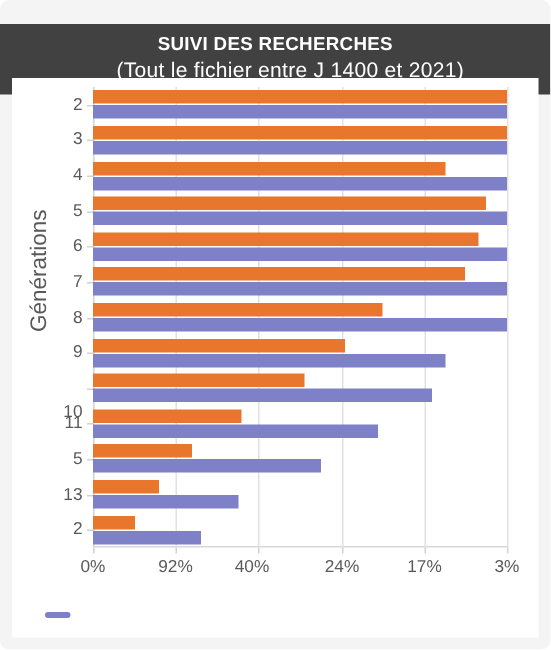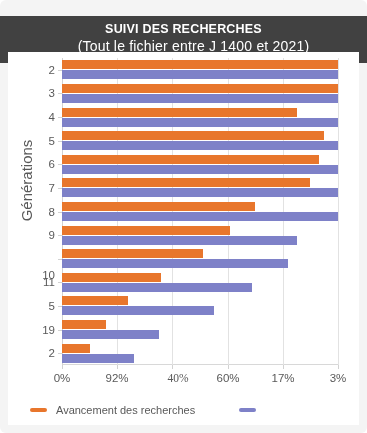--- a/index.html
+++ b/index.html
@@ -211,24 +211,24 @@
       <div class="plot" id="plot">
         <div class="baseline"></div>
       <div class="gridline axis0" style="left: 0px;"></div>
           <div class="xtickmark" style="left: 0px;"></div>
           <div class="xtick" style="left: 0px;">0%</div>
           <div class="gridline" style="left: 55px;"></div>
           <div class="xtickmark" style="left: 55px;"></div>
           <div class="xtick" style="left: 55px;">92%</div>
           <div class="gridline" style="left: 110px;"></div>
           <div class="xtickmark" style="left: 110px;"></div>
-          <div class="xtick" style="left: 116px; font-family: Liberation Serif, serif;">40%</div>
+          <div class="xtick" style="left: 106px;">40%</div>
           <div class="gridline" style="left: 166px;"></div>
           <div class="xtickmark" style="left: 166px;"></div>
-          <div class="xtick" style="left: 166px;">60%</div>
+          <div class="xtick" style="left: 166px;">24%</div>
           <div class="gridline" style="left: 221px;"></div>
           <div class="xtickmark" style="left: 221px;"></div>
           <div class="xtick" style="left: 221px;">17%</div>
           <div class="gridline" style="left: 276px;"></div>
           <div class="xtickmark" style="left: 276px;"></div>
           <div class="xtick" style="left: 276px;">3%</div>
           <div class="rowgroup" style="top: 0px; height: 23.6154px;">
             <div class="bar s0" title="Avancement des recherches: 100%" style="width: 276px; top: 2.30769px; background: rgb(232, 118, 44);"></div>
             <div class="bar s1" title="Ancêtres trouvés: 100%" style="width: 276px; top: 12.3077px; background: rgb(126, 129, 200);"></div>
           </div>
@@ -292,34 +292,30 @@
             <div class="bar s0" title="Avancement des recherches: 24%" style="width: 66px; top: 2.30769px; background: rgb(232, 118, 44);"></div>
             <div class="bar s1" title="Ancêtres trouvés: 55%" style="width: 152px; top: 12.3077px; background: rgb(126, 129, 200);"></div>
           </div>
           <div class="ytickmark" style="top: 248px;"></div>
           <div class="ytick" style="top: 248px;">5</div>
           <div class="rowgroup" style="top: 259.769px; height: 23.6154px;">
             <div class="bar s0" title="Avancement des recherches: 16%" style="width: 44px; top: 2.30769px; background: rgb(232, 118, 44);"></div>
             <div class="bar s1" title="Ancêtres trouvés: 35%" style="width: 97px; top: 12.3077px; background: rgb(126, 129, 200);"></div>
           </div>
           <div class="ytickmark" style="top: 272px;"></div>
-          <div class="ytick" style="top: 272px;">19</div>
+          <div class="ytick" style="top: 272px;">13</div>
           <div class="rowgroup" style="top: 283.385px; height: 23.6154px;">
             <div class="bar s0" title="Avancement des recherches: 10%" style="width: 28px; top: 2.30769px; background: rgb(232, 118, 44);"></div>
             <div class="bar s1" title="Ancêtres trouvés: 26%" style="width: 72px; top: 12.3077px; background: rgb(126, 129, 200);"></div>
           </div>
           <div class="ytickmark" style="top: 295px;"></div>
           <div class="ytick" style="top: 295px;">2</div>
         </div>
     </div>
 
     <div class="legend" id="legend">
         <div class="legend-item">
-          <div class="legend-swatch" style="background: rgb(232, 118, 44);"></div>
-          <div class="legend-label">Avancement des recherches</div>
-        </div>
-        <div class="legend-item">
           <div class="legend-swatch" style="background: rgb(126, 129, 200);"></div>
         </div>
       </div>
 
   </div>
 </div>
 
 </body></html>

